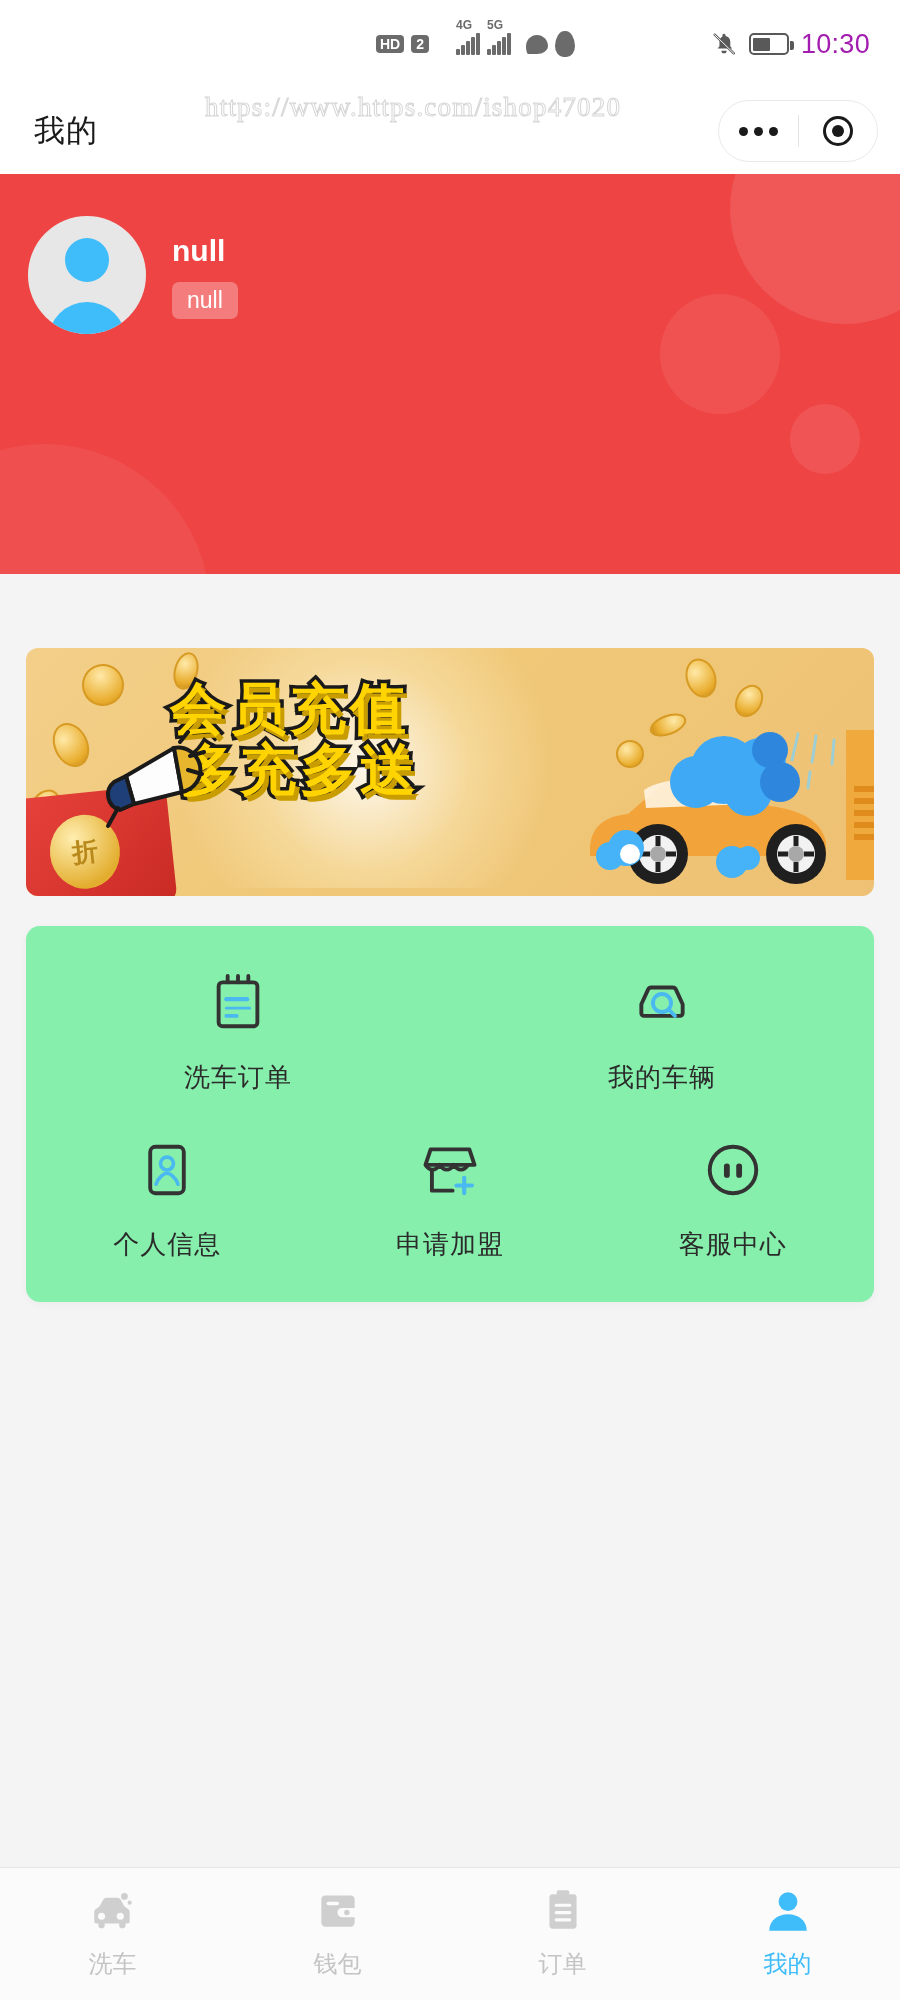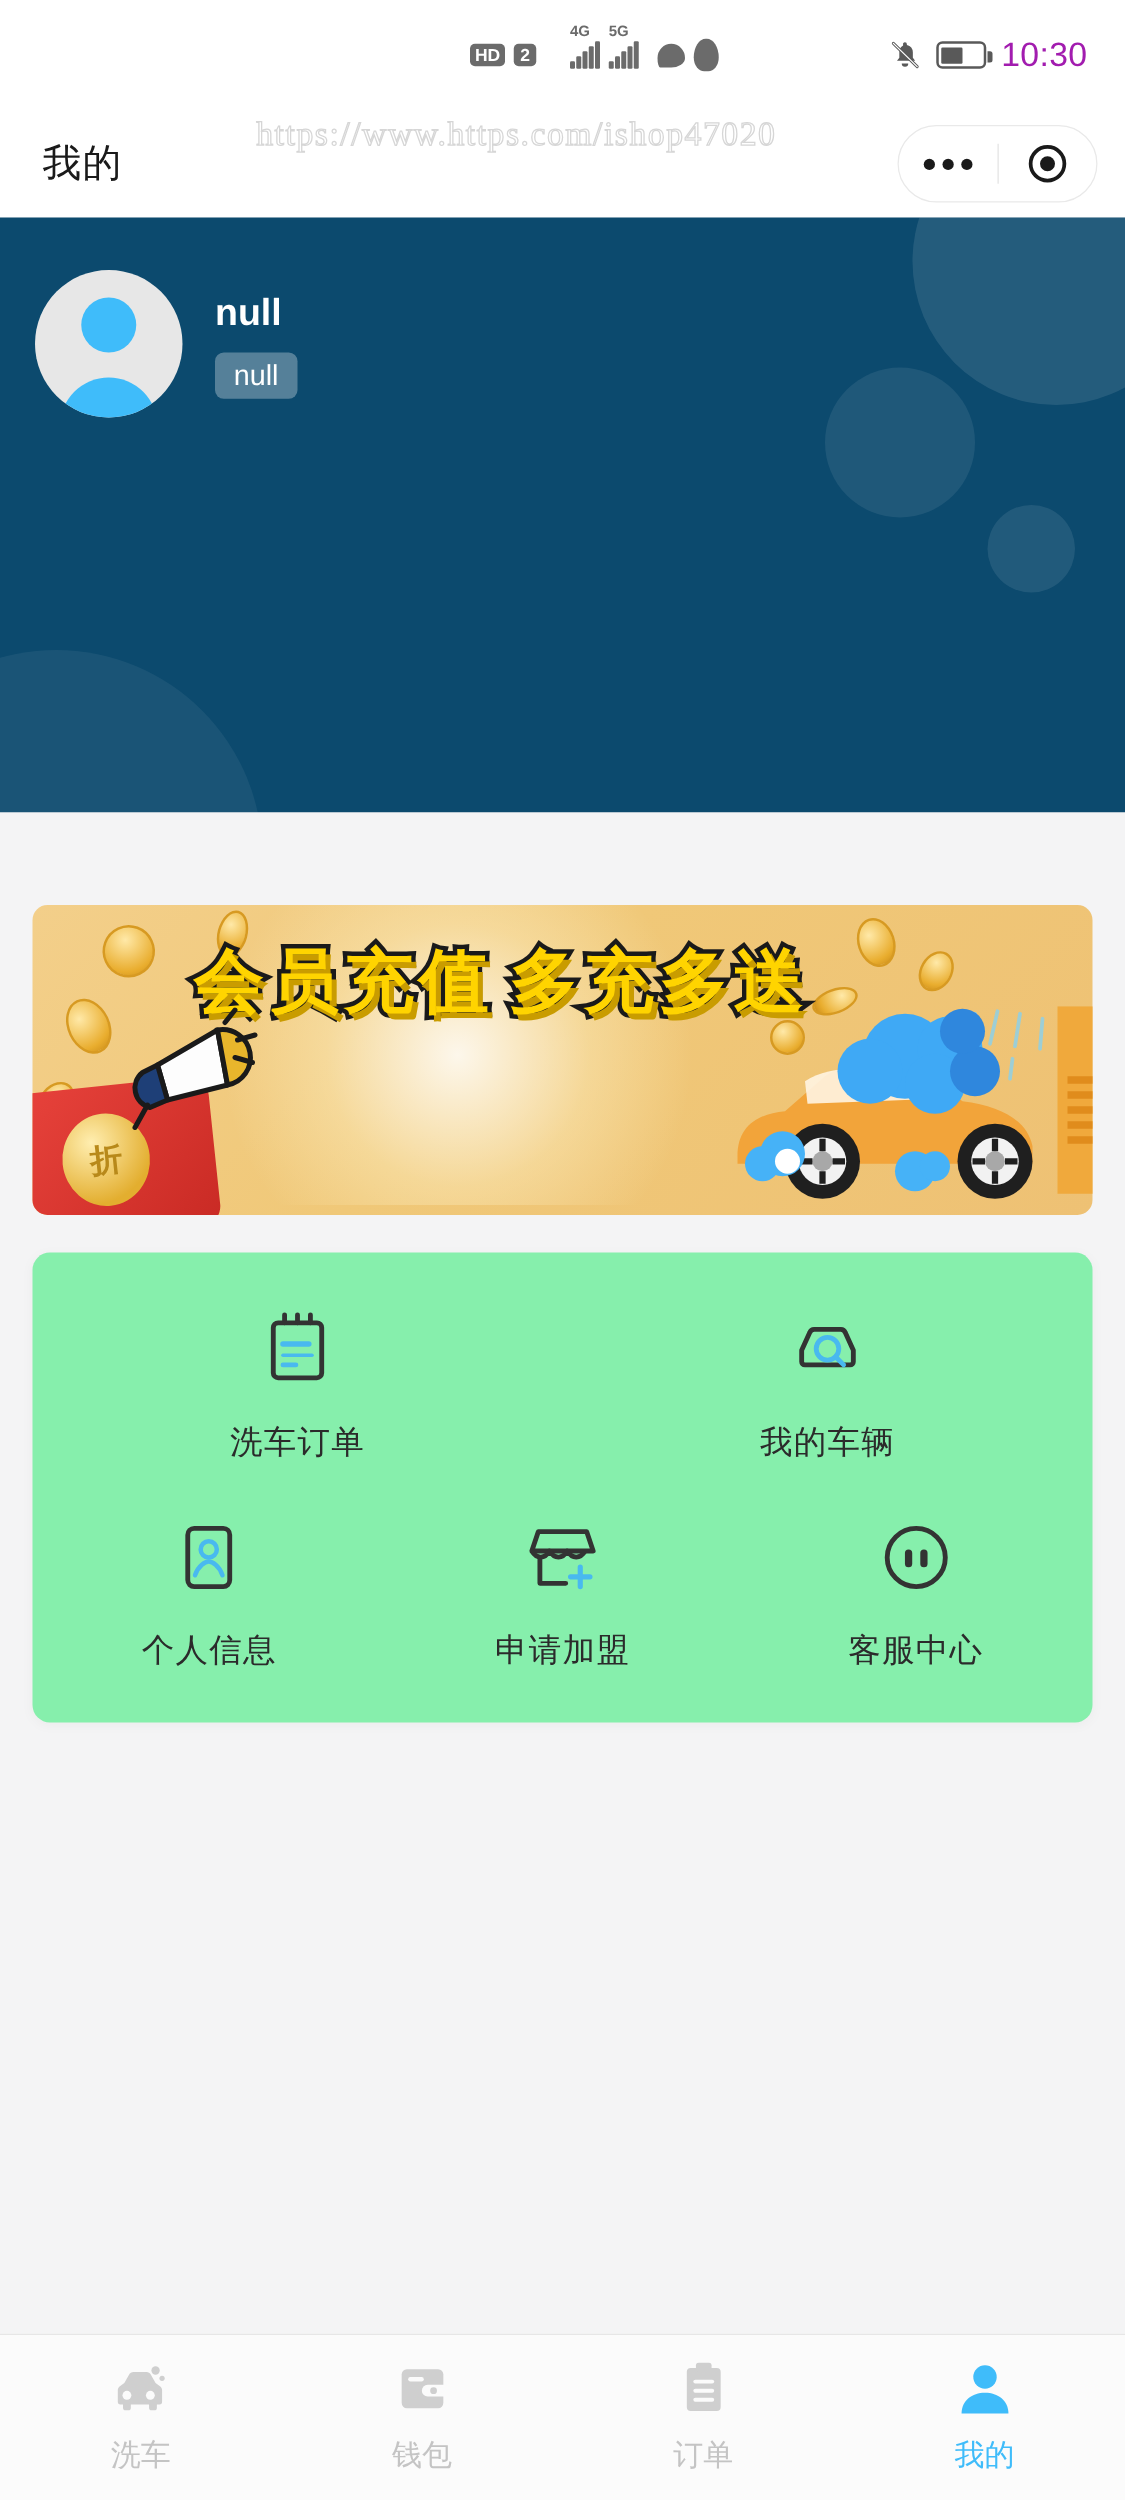--- a/index.html
+++ b/index.html
@@ -118,22 +118,22 @@
   .target-ring {
     width: 30px; height: 30px; border-radius: 50%;
     border: 3.5px solid #1a1a1a;
     display: flex; align-items: center; justify-content: center;
   }
   .target-ring i { width: 12px; height: 12px; background: #1a1a1a; border-radius: 50%; display: block; }
 
   
   .hero {
     position: relative;
-    background: #0c4a6e;
-    height: 476px;
+    background: #ef4444;
+    height: 400px;
     flex: 0 0 auto;
     overflow: hidden;
   }
   .hero .blob {
     position: absolute; border-radius: 50%;
     background: rgba(255,255,255,0.10);
   }
   .hero .blob.b1 { width: 230px; height: 230px; right: -60px; top: -80px; }
   .hero .blob.b2 { width: 120px; height: 120px; right: 120px; top: 120px; background: rgba(255,255,255,0.08);}
   .hero .blob.b3 { width: 70px; height: 70px; right: 40px; top: 230px; background: rgba(255,255,255,0.09);}
@@ -191,22 +191,22 @@
     position: absolute; width: 420px; height: 300px;
     left: 130px; top: -60px;
     background: radial-gradient(circle at 50% 60%, rgba(255,255,255,0.85) 0%, rgba(255,246,210,0.35) 38%, rgba(255,255,255,0) 68%);
   }
   .banner .coin {
     position: absolute; border-radius: 50%;
     background: radial-gradient(circle at 35% 30%, #ffe9a8, #e9ad2e 70%, #c98a18);
     border: 2px solid #d79a22;
   }
   .bannertxt {
-    position: absolute; left: 129px; top: 32px;
-    display: flex; flex-direction: row; gap: 2px;
+    position: absolute; left: 144px; top: 32px;
+    display: flex; flex-direction: column; gap: 2px;
     z-index: 4;
   }
   .bannertxt .l1, .bannertxt .l2 {
     font-size: 56px; font-weight: 900; color: #ffd400;
     letter-spacing: 4px; line-height: 1.05;
     -webkit-text-stroke: 7px #1a1a1a;
     paint-order: stroke fill;
     text-shadow: 4px 5px 0 #c99c00;
     white-space: nowrap;
   }

